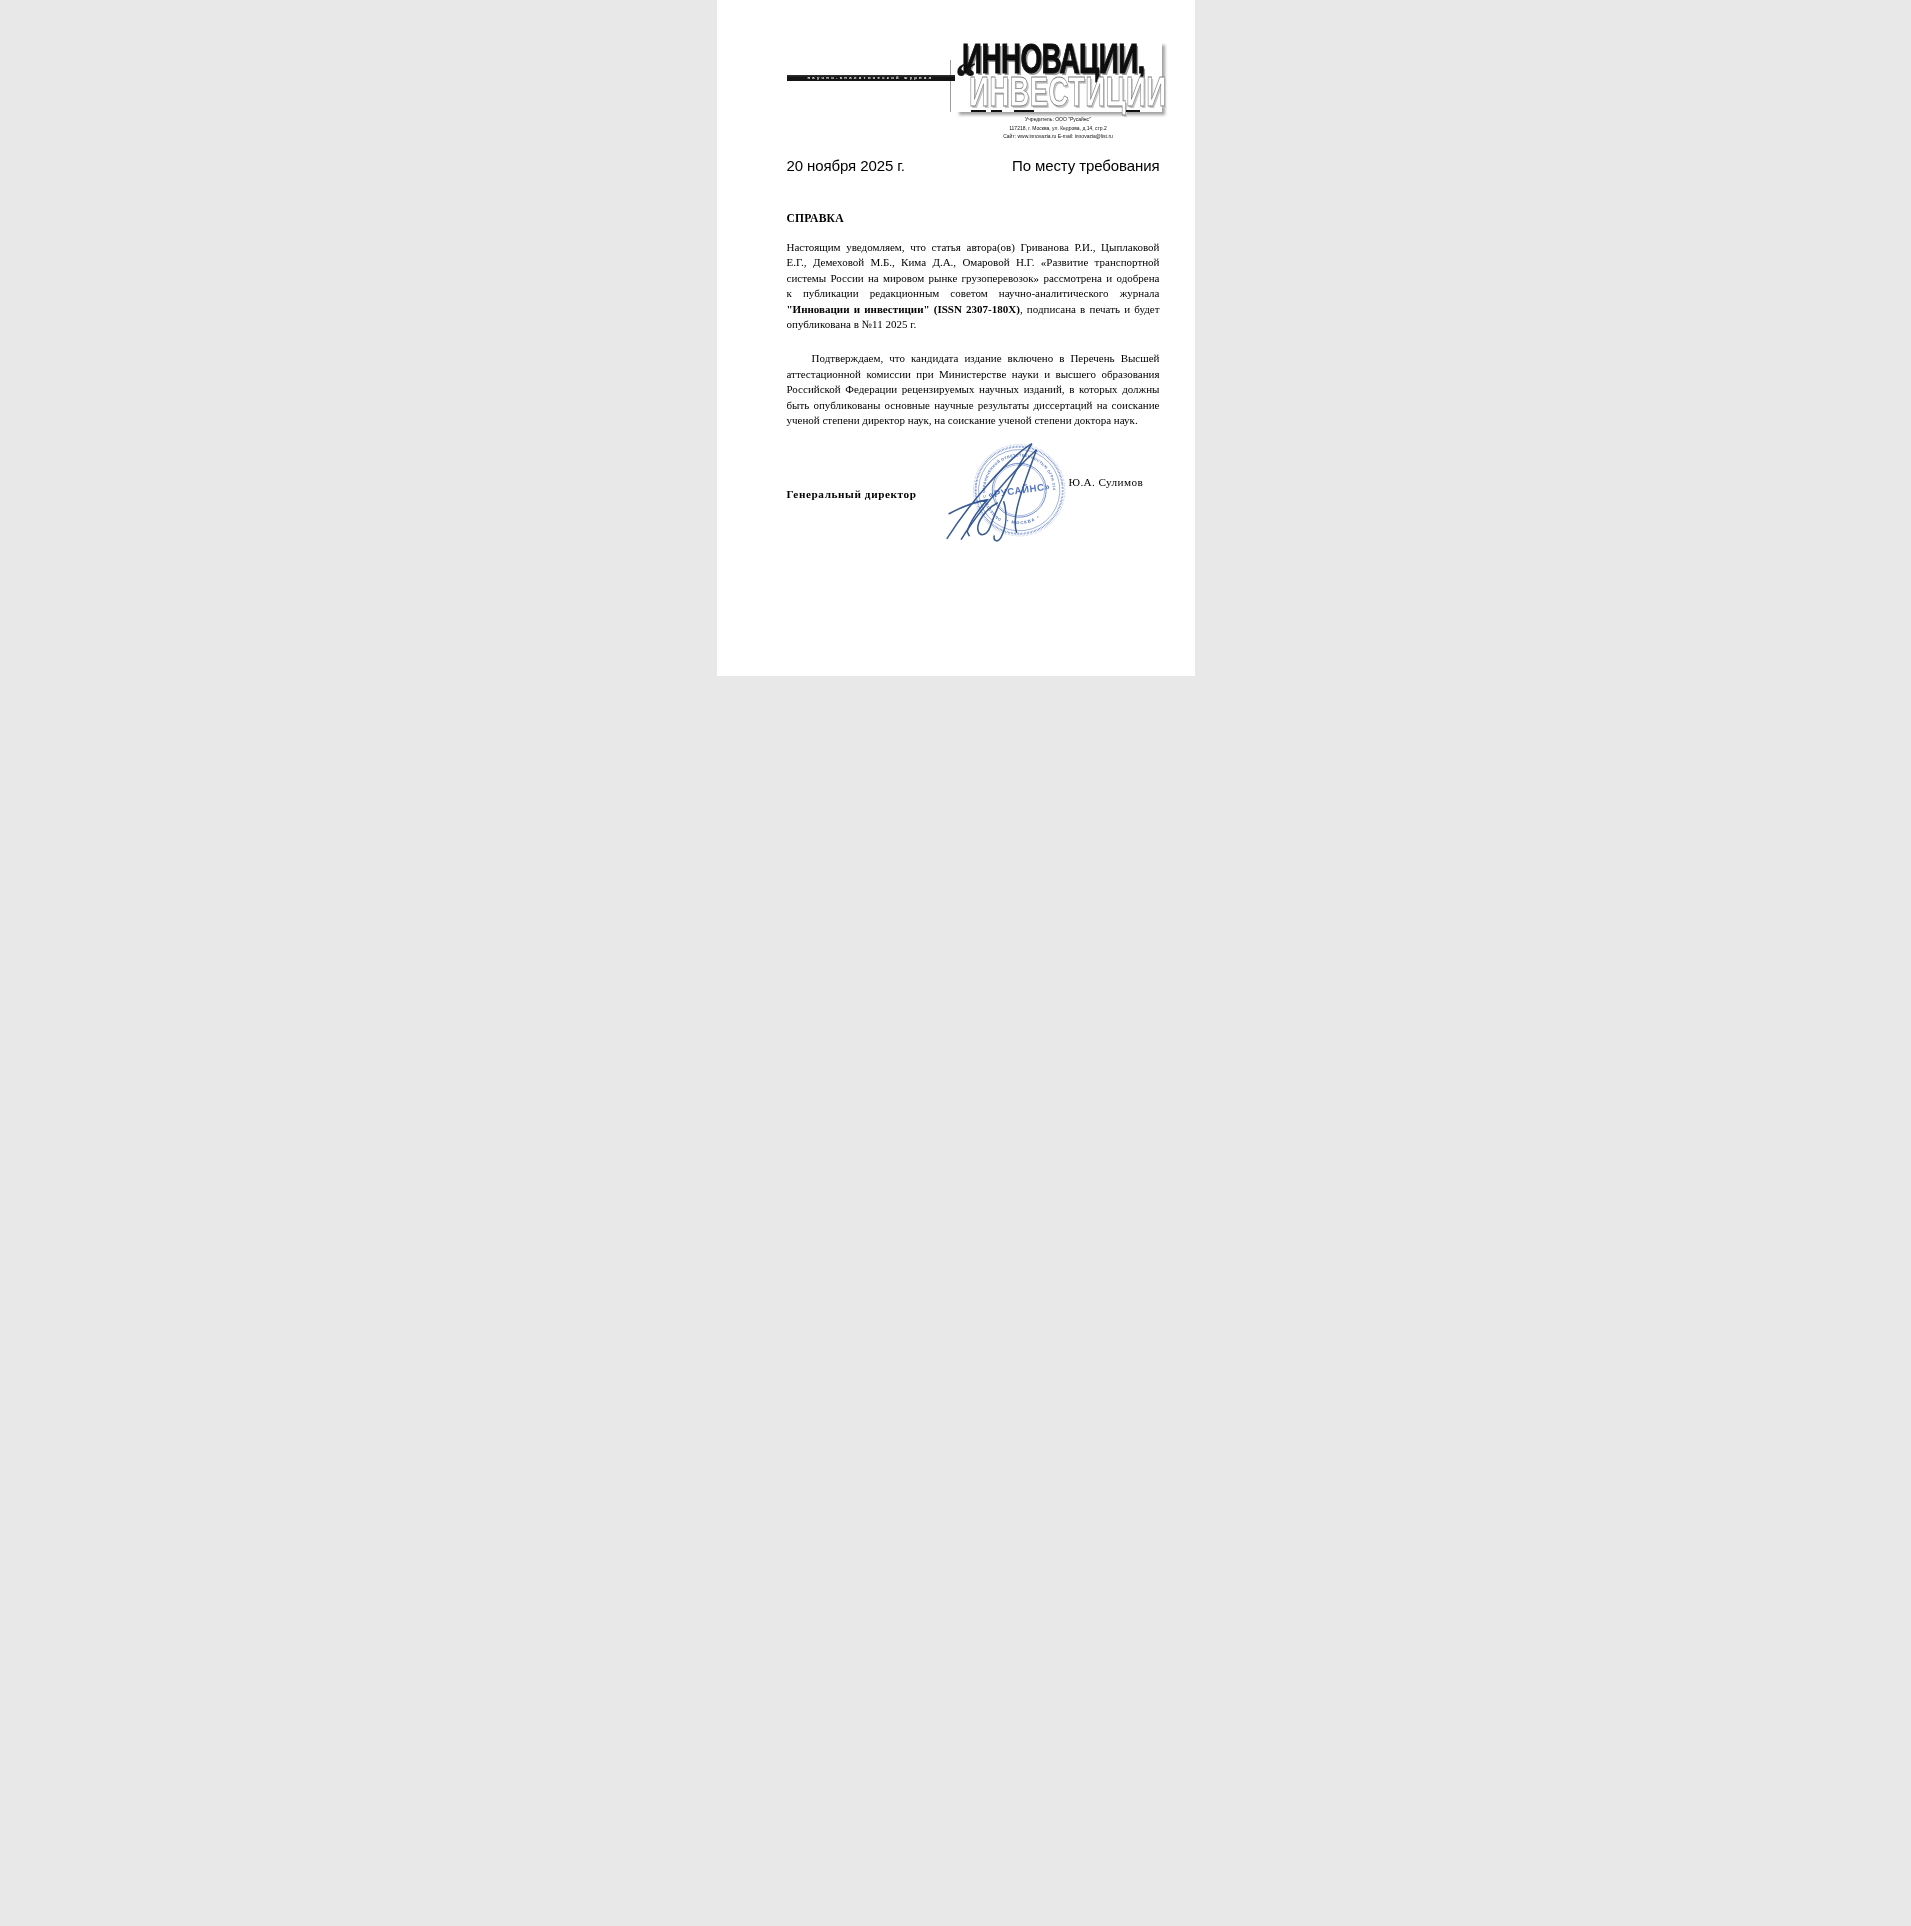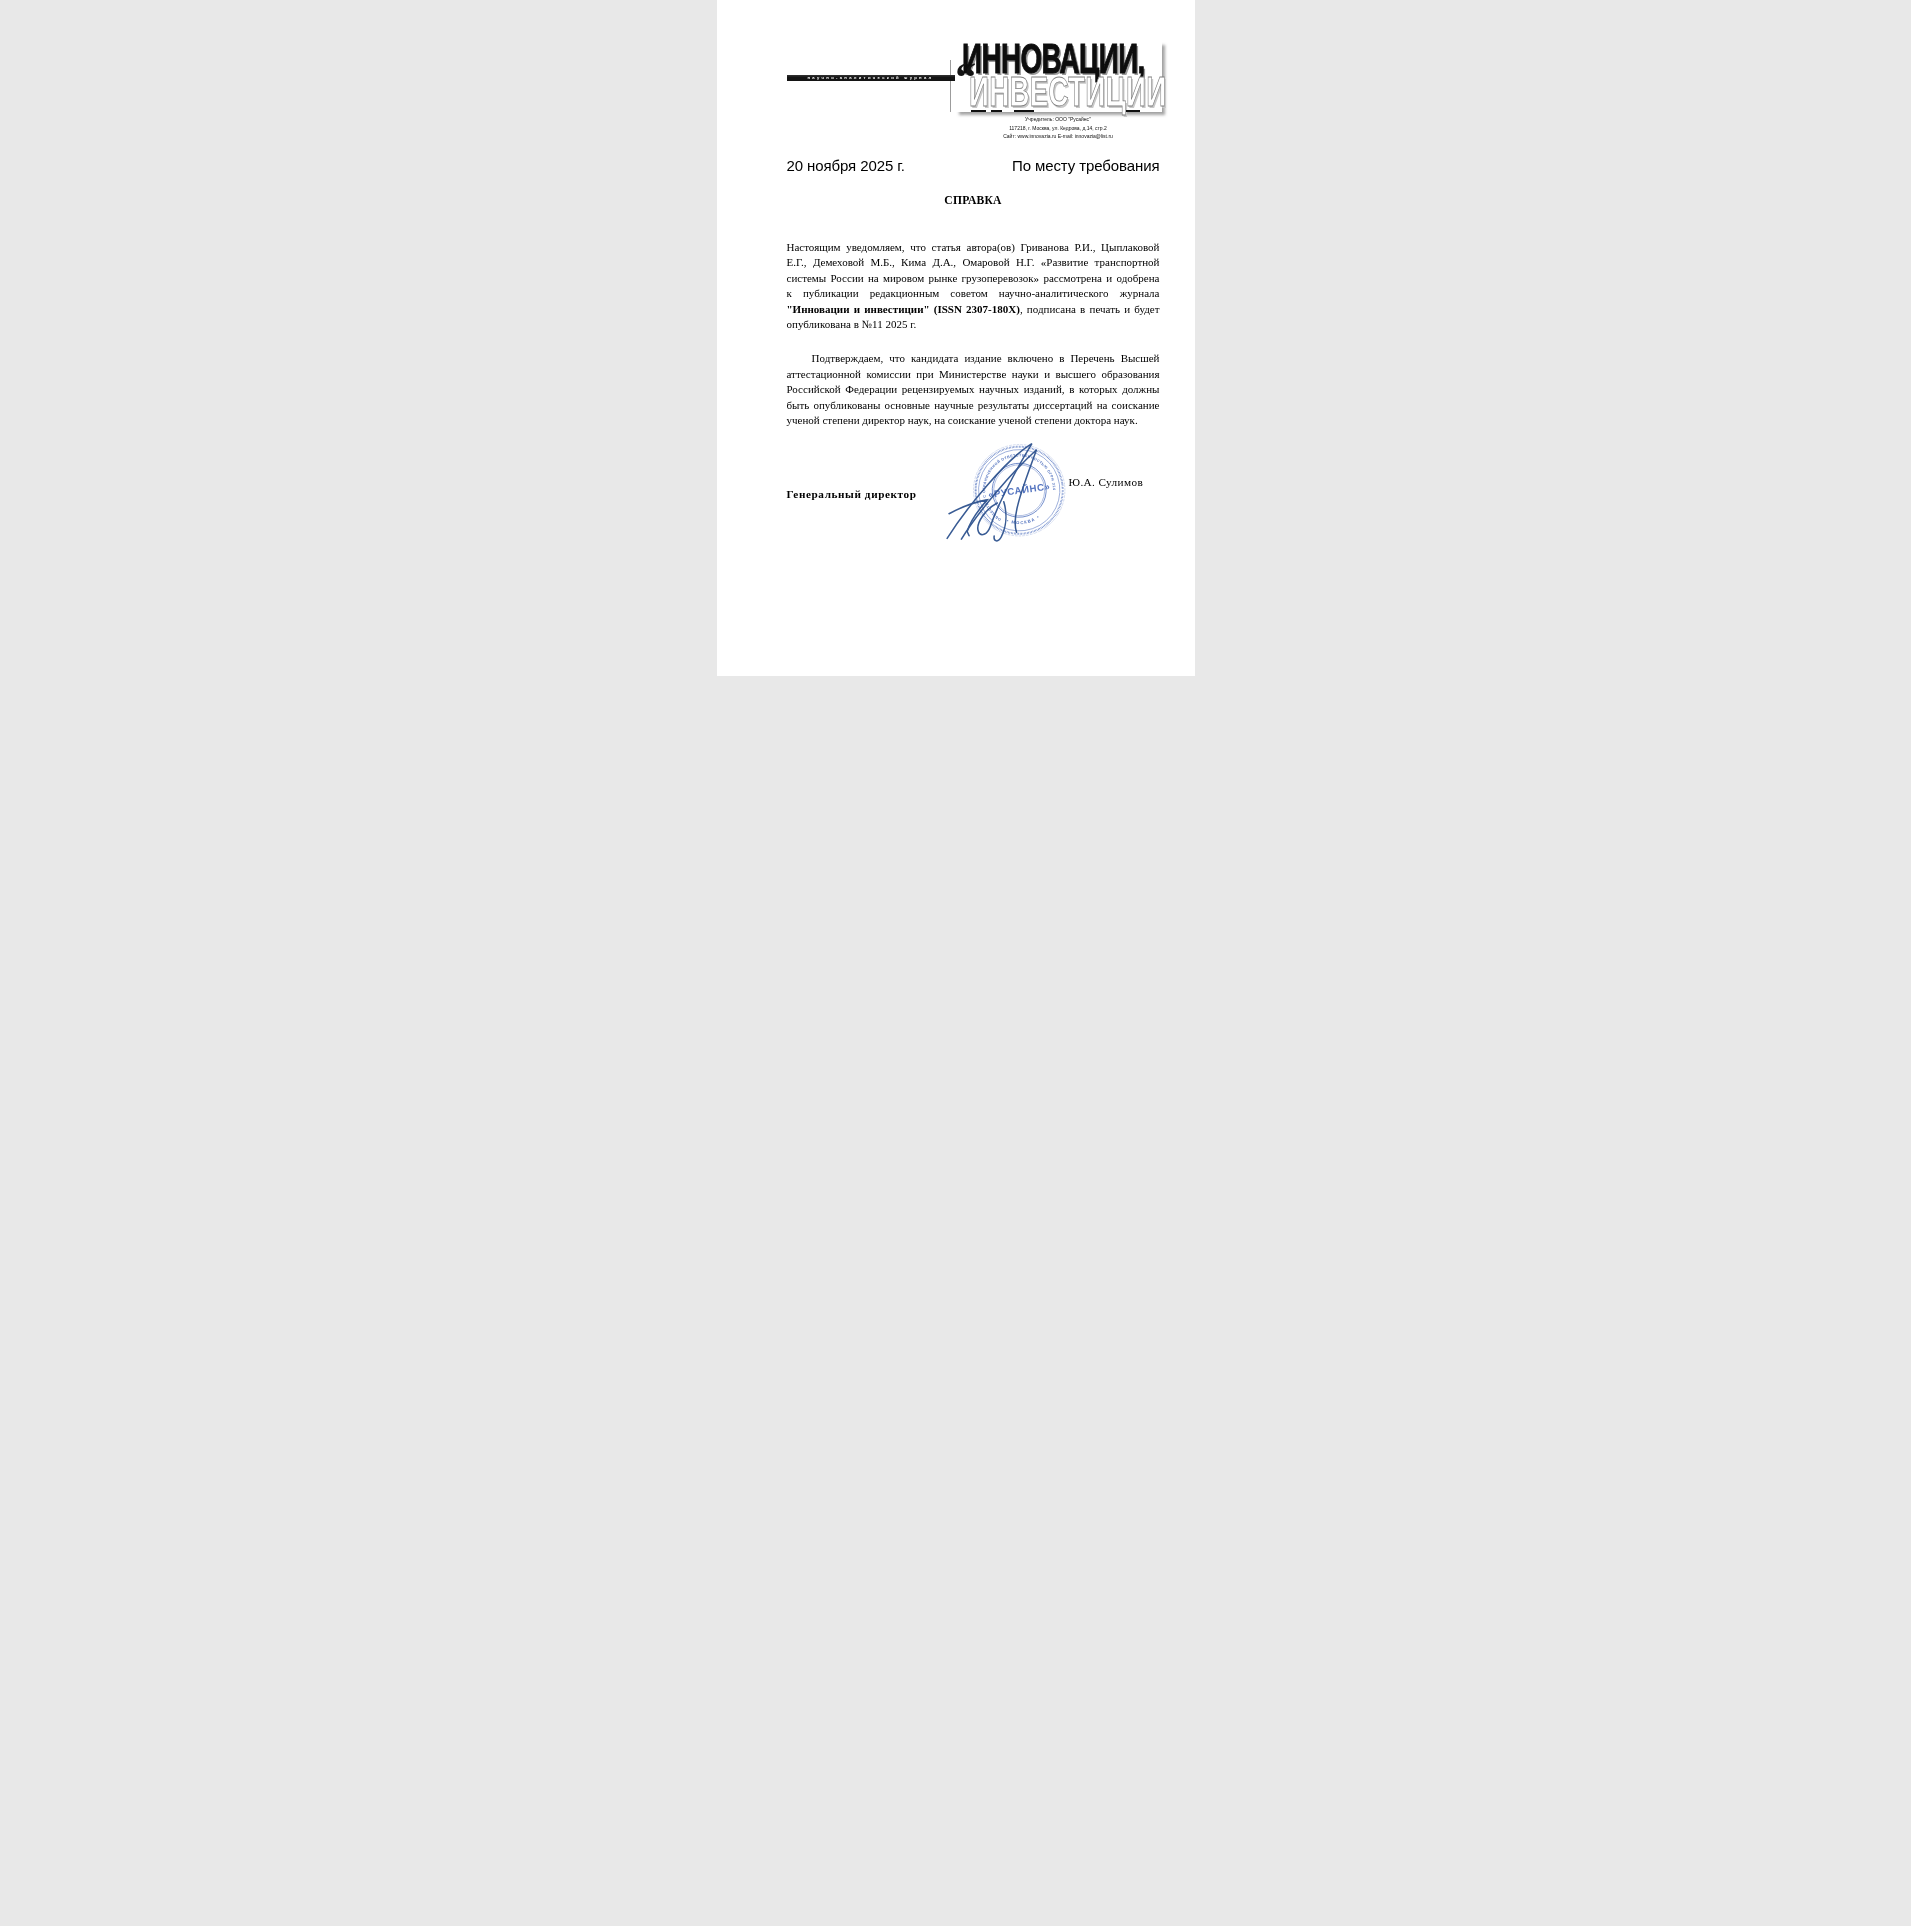--- a/index.html
+++ b/index.html
@@ -48,21 +48,21 @@
     font-size:5px; line-height:8.5px; color:#111;
   }
   
   .meta-row{
     position:absolute; left:70px; top:157px; width:373px;
     display:flex; justify-content:space-between;
     font-family:"Liberation Sans","DejaVu Sans",sans-serif; font-size:15px; letter-spacing:-0.1px;
   }
   
   .doc-title{
-    position:absolute; left:70px; top:194px; width:373px; text-align:center;
+    position:absolute; left:70px; top:212px; width:373px; text-align:left;
     font-weight:700; font-size:11.6px; letter-spacing:0.2px;font-family:Liberation Serif, serif;
   }
   
   .doc-body{position:absolute; left:70px; top:240px; width:373px; font-size:11px;}
   .paragraph{margin:0 0 19px 0;}
   .pline{
     text-align:justify; text-align-last:justify;
     line-height:15.4px; white-space:normal;
   }
   .pline.final{text-align-last:left;}

